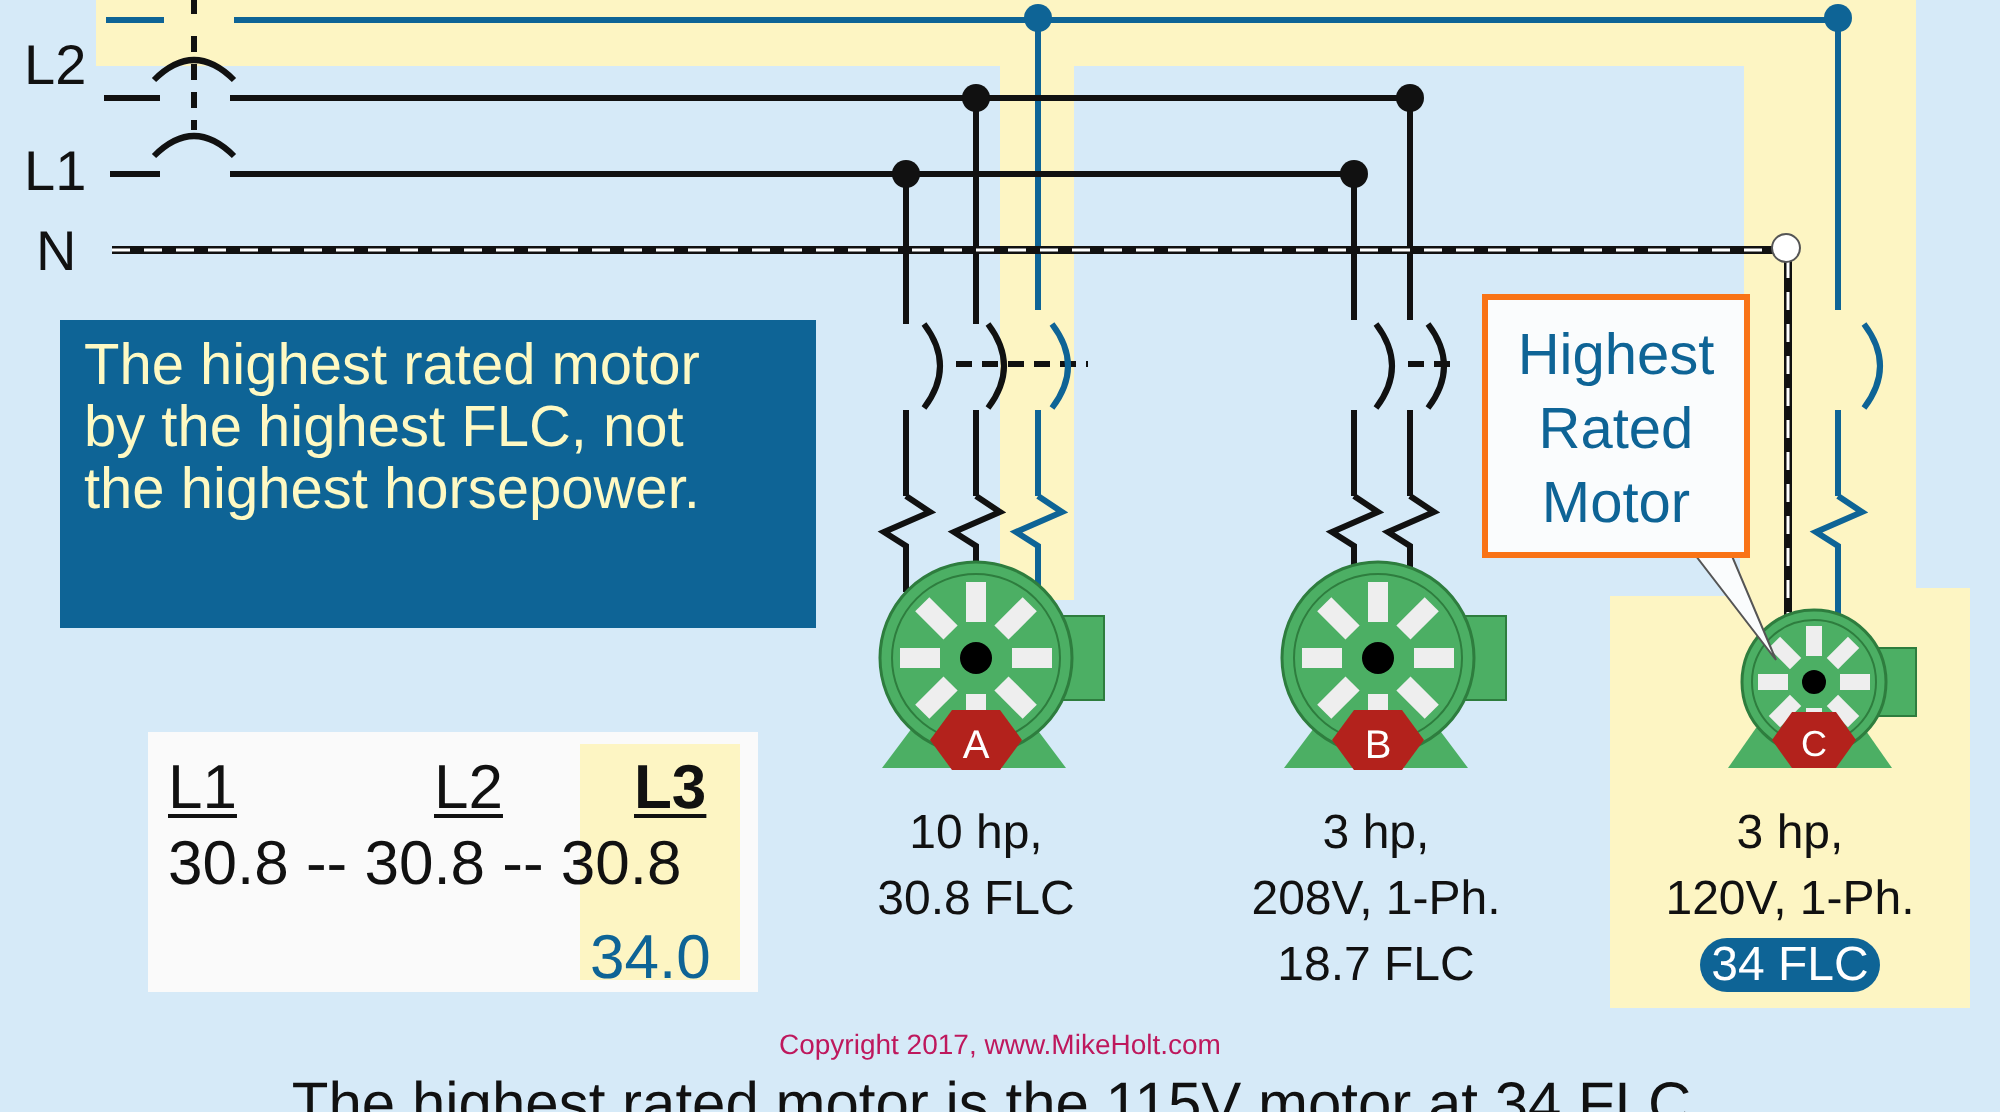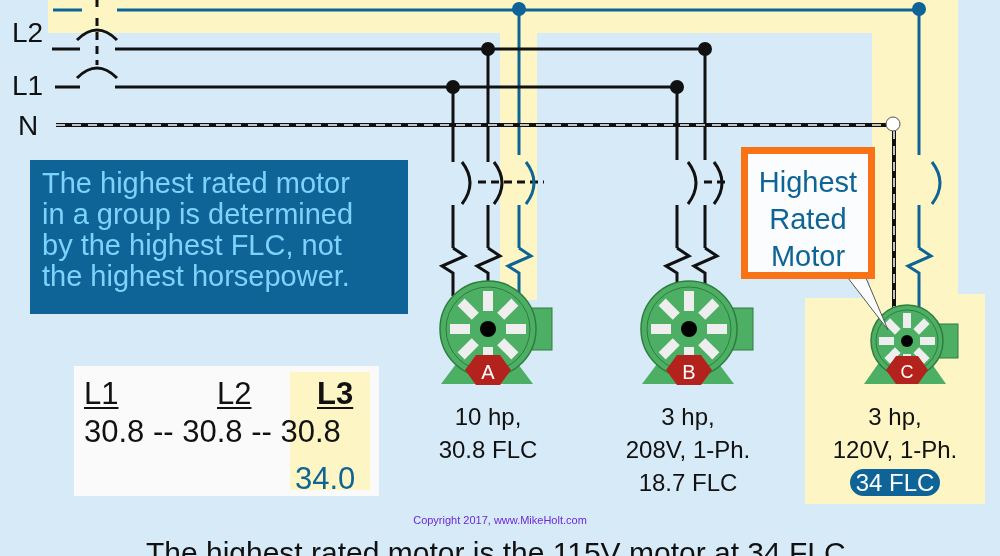--- a/index.html
+++ b/index.html
@@ -1,30 +1,30 @@
 <!DOCTYPE html>
 <html><head>
 <meta charset="utf-8">
 <style>
   html,body{margin:0;padding:0;}
   body{width:1000px;height:556px;overflow:hidden;background:#d6eaf8;font-family:"Liberation Sans",sans-serif;position:relative;}
   svg.diagram{position:absolute;left:0;top:0;}
   .lbl{position:absolute;font-size:28px;color:#111;line-height:1;}
-  .note{position:absolute;left:30px;top:160px;width:378px;height:154px;background:#0e6496;color:#7dd3fc;font-size:29px;line-height:31px;padding:8px 0 0 12px;box-sizing:border-box;}
+  .note{position:absolute;left:30px;top:160px;width:378px;height:154px;background:#0e6496;color:#fef9c3;font-size:29px;line-height:31px;padding:8px 0 0 12px;box-sizing:border-box;}
   .note div{white-space:nowrap;}
-  .callout{position:absolute;left:741px;top:147px;width:134px;height:132px;background:#fafcfd;border:7px solid #f97316;box-sizing:border-box;color:#0e6496;font-size:29px;line-height:37px;text-align:center;padding-top:10px;}
+  .callout{position:absolute;left:741px;top:147px;width:134px;height:132px;background:#fafcfd;border:3px solid #f97316;box-sizing:border-box;color:#0e6496;font-size:29px;line-height:37px;text-align:center;padding-top:10px;}
   .table{position:absolute;left:74px;top:366px;width:305px;height:130px;background:#fafafa;}
   .table .l3bg{position:absolute;left:216px;top:6px;width:80px;height:118px;background:#fdf5c3;}
   .table .row{position:absolute;left:10px;font-size:31px;line-height:1;color:#111;white-space:nowrap;}
   .table .hdr{text-decoration:underline;text-decoration-thickness:2px;text-underline-offset:3px;}
   .specs{position:absolute;text-align:center;font-size:24px;line-height:33px;color:#111;}
   .specs div{white-space:nowrap;}
   .flc-hl{background:#0e6496;color:#fff;padding:0 6px;border-radius:14px;}
   .c-bg{position:absolute;left:805px;top:294px;width:180px;height:210px;background:#fdf5c3;}
-  .copyright{position:absolute;left:0;width:1000px;top:514px;text-align:center;font-size:11px;color:#6d28d9;}
+  .copyright{position:absolute;left:0;width:1000px;top:514px;text-align:center;font-size:14px;color:#be185d;}
   .bottom{position:absolute;left:0;width:1000px;top:536px;text-align:center;font-size:30px;color:#111;white-space:nowrap;}
 </style>
 </head>
 <body>
 
 <div class="c-bg"></div>
 
 <svg class="diagram" width="1000" height="556" viewBox="0 0 1000 556">
 
   <g fill="#fdf5c3">
@@ -175,21 +175,20 @@
 
   <polygon points="848,278 866,278 888,330" fill="#fafcfd" stroke="#555" stroke-width="1"></polygon>
 </svg>
 
 <div class="lbl" style="left:12px;top:19px;">L2</div>
 <div class="lbl" style="left:12px;top:72px;">L1</div>
 <div class="lbl" style="left:18px;top:112px;">N</div>
 
 <div class="note">
   <div>The highest rated motor</div>
-  <div>in a group is determined</div>
   <div>by the highest FLC, not</div>
   <div>the highest horsepower.</div>
 </div>
 
 <div class="callout">
   <div>Highest</div>
   <div>Rated</div>
   <div>Motor</div>
 </div>
 

